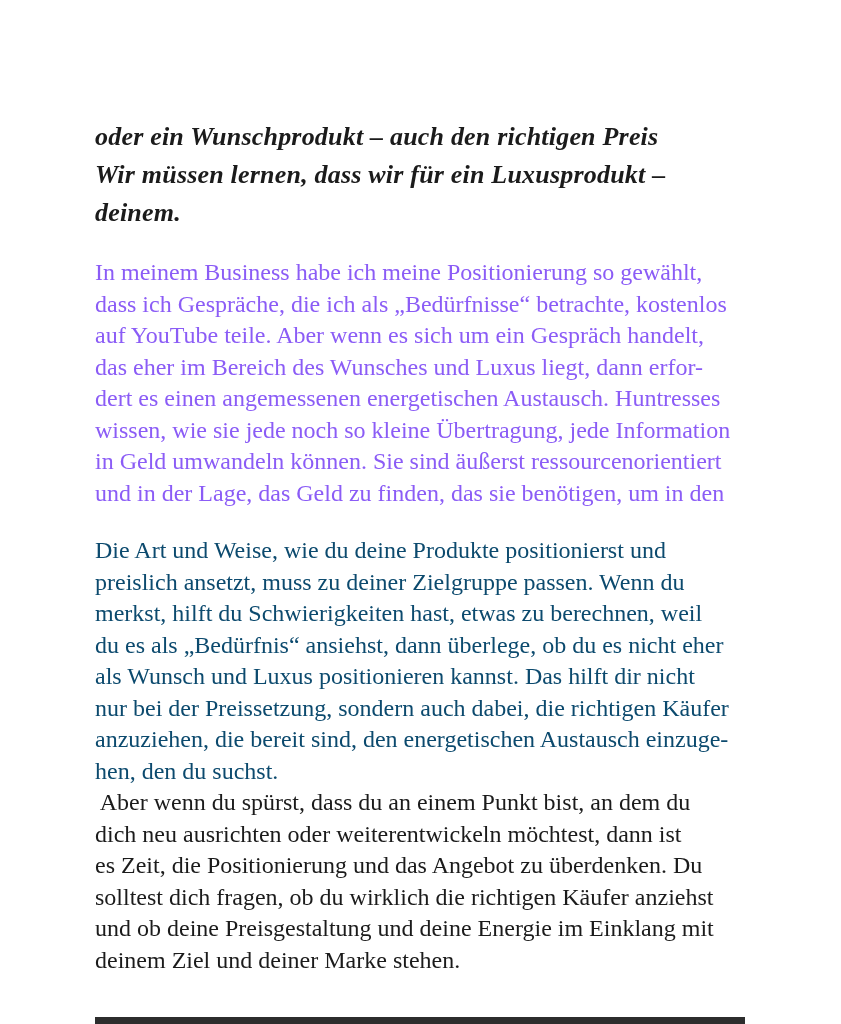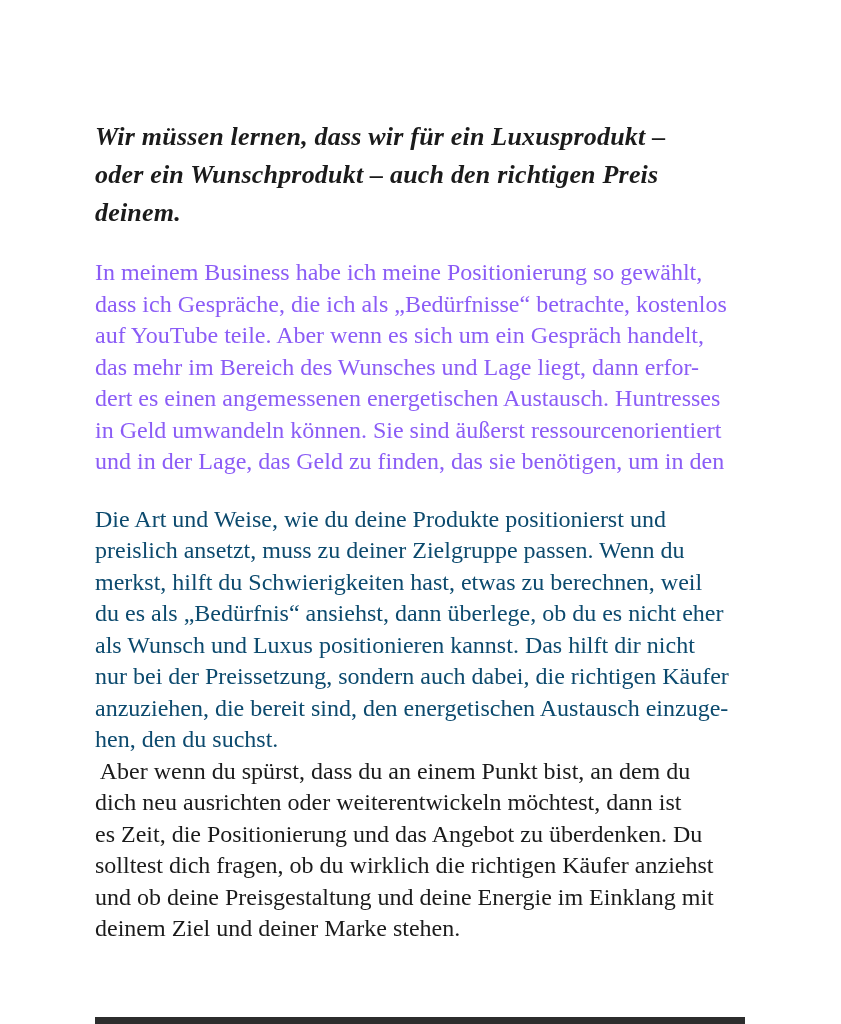--- a/index.html
+++ b/index.html
@@ -43,31 +43,32 @@
     height: 7px;
     background: #2d2d2d;
   }
 </style>
 </head>
 <body>
 
 <div class="page" style="background: rgb(255, 255, 255);">
   <div class="text-column">
     <div class="chapter-heading" style="color: rgb(27, 27, 27);">
+        <div class="text-line">oder ein Wunschprodukt – auch den richtigen Preis</div>
         <div class="text-line">Wir müssen lernen, dass wir für ein Luxusprodukt –</div>
-        <div class="text-line">oder ein Wunschprodukt – auch den richtigen Preis</div>
         <div class="text-line">deinem.</div>
       </div>
 
     <div class="body-paragraph" style="color: #8b5cf6;">
         <div class="text-line">In meinem Business habe ich meine Positionierung so gewählt,</div>
         <div class="text-line">dass ich Gespräche, die ich als „Bedürfnisse“ betrachte, kostenlos</div>
         <div class="text-line">auf YouTube teile. Aber wenn es sich um ein Gespräch handelt,</div>
-        <div class="text-line">das mehr im Bereich des Wunsches und Lage liegt, dann erfor-</div>
+        <div class="text-line">das eher im Bereich des Wunsches und Luxus liegt, dann erfor-</div>
         <div class="text-line">dert es einen angemessenen energetischen Austausch. Huntresses</div>
+        <div class="text-line">wissen, wie sie jede noch so kleine Übertragung, jede Information</div>
         <div class="text-line">in Geld umwandeln können. Sie sind äußerst ressourcenorientiert</div>
         <div class="text-line">und in der Lage, das Geld zu finden, das sie benötigen, um in den</div>
       </div>
 
     <div class="body-paragraph" style="color: #0c4a6e;">
         <div class="text-line">Die Art und Weise, wie du deine Produkte positionierst und</div>
         <div class="text-line">preislich ansetzt, muss zu deiner Zielgruppe passen. Wenn du</div>
         <div class="text-line">merkst, hilft du Schwierigkeiten hast, etwas zu berechnen, weil</div>
         <div class="text-line">du es als „Bedürfnis“ ansiehst, dann überlege, ob du es nicht eher</div>
         <div class="text-line">als Wunsch und Luxus positionieren kannst. Das hilft dir nicht</div>

